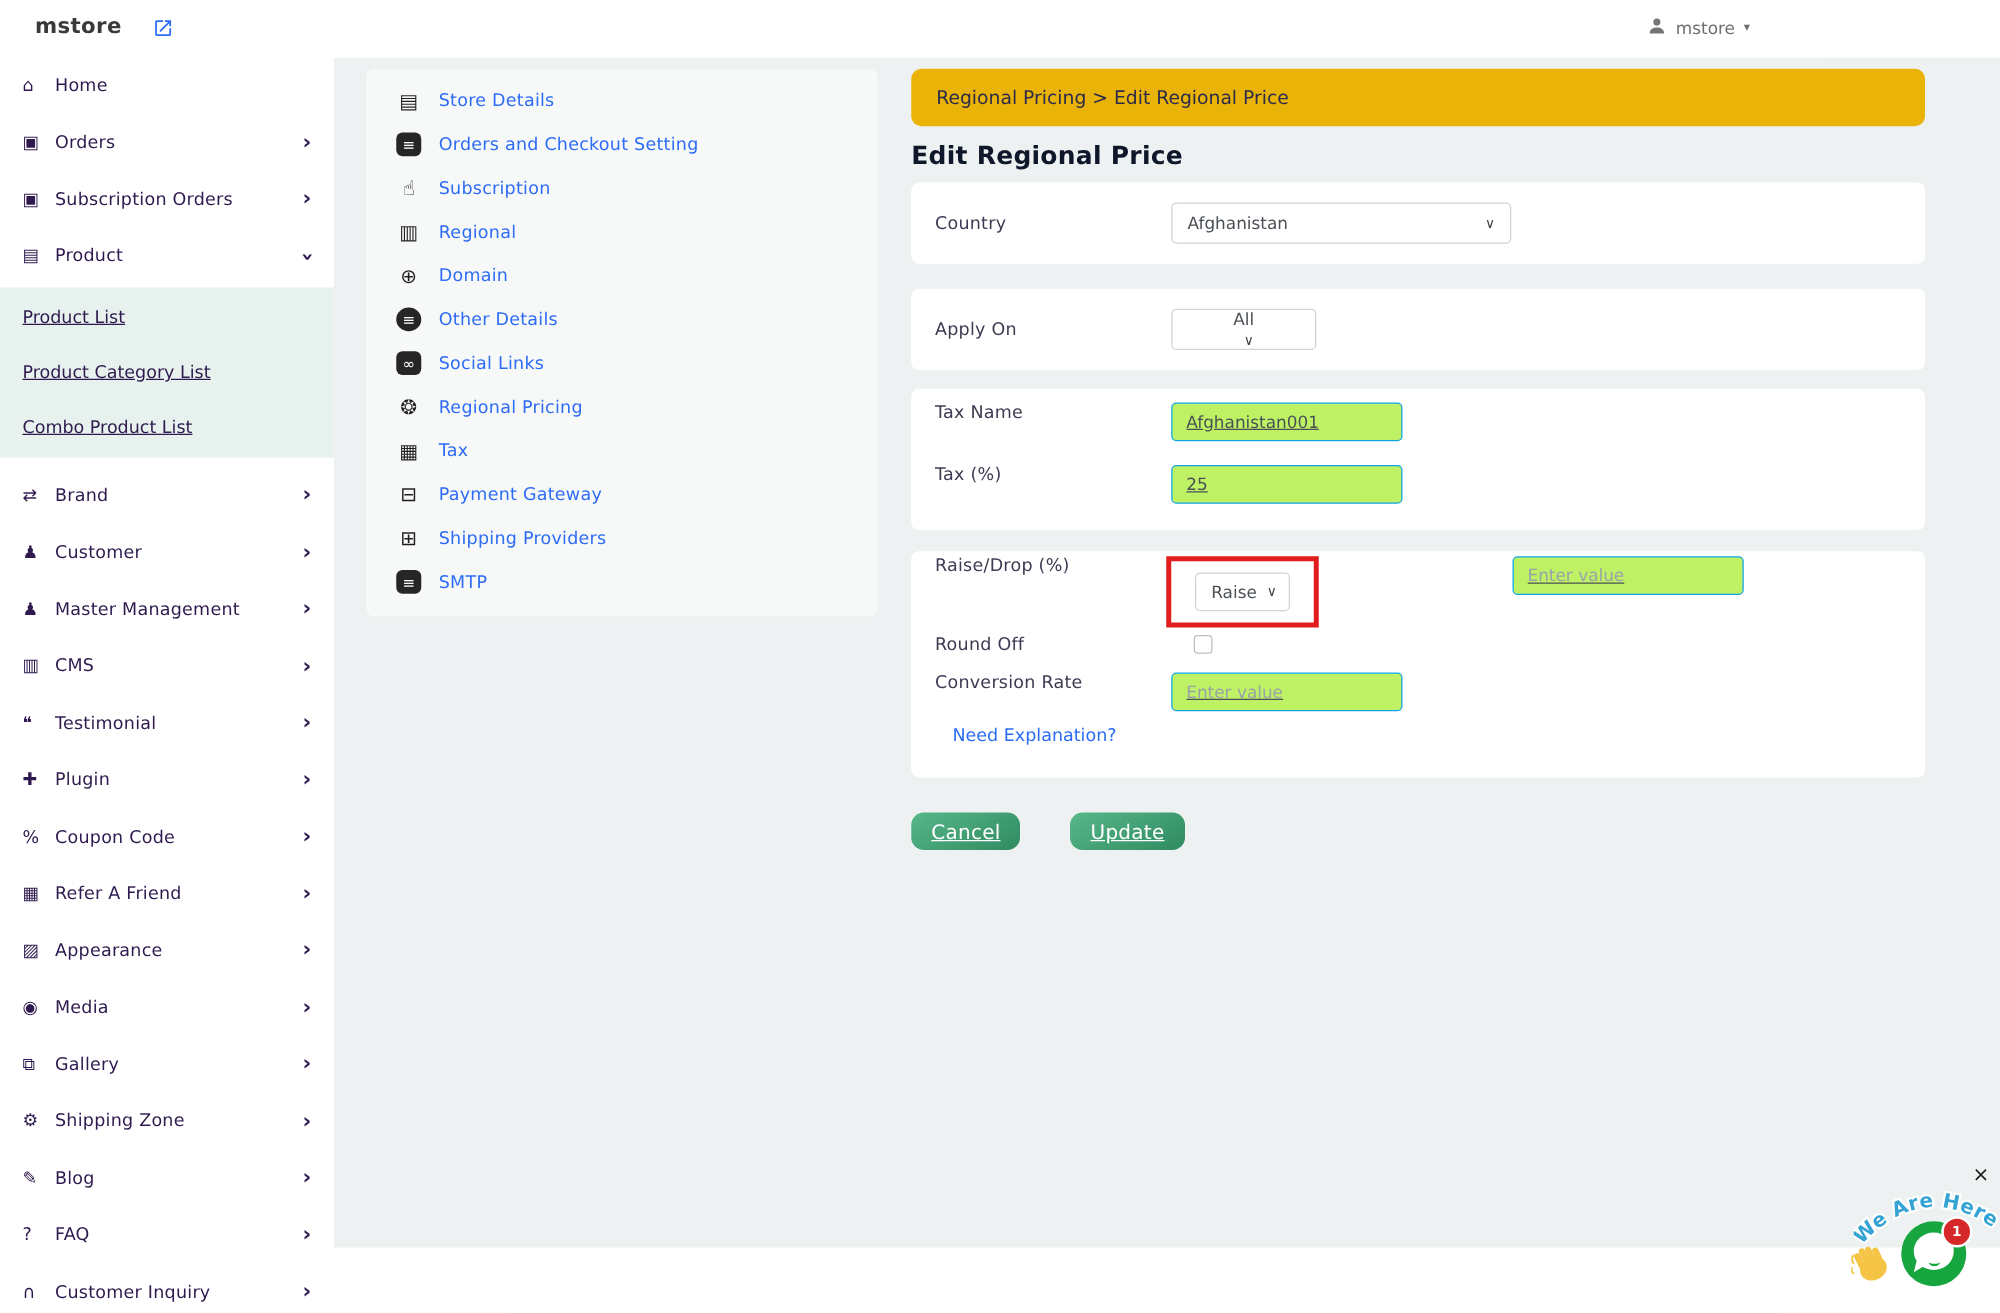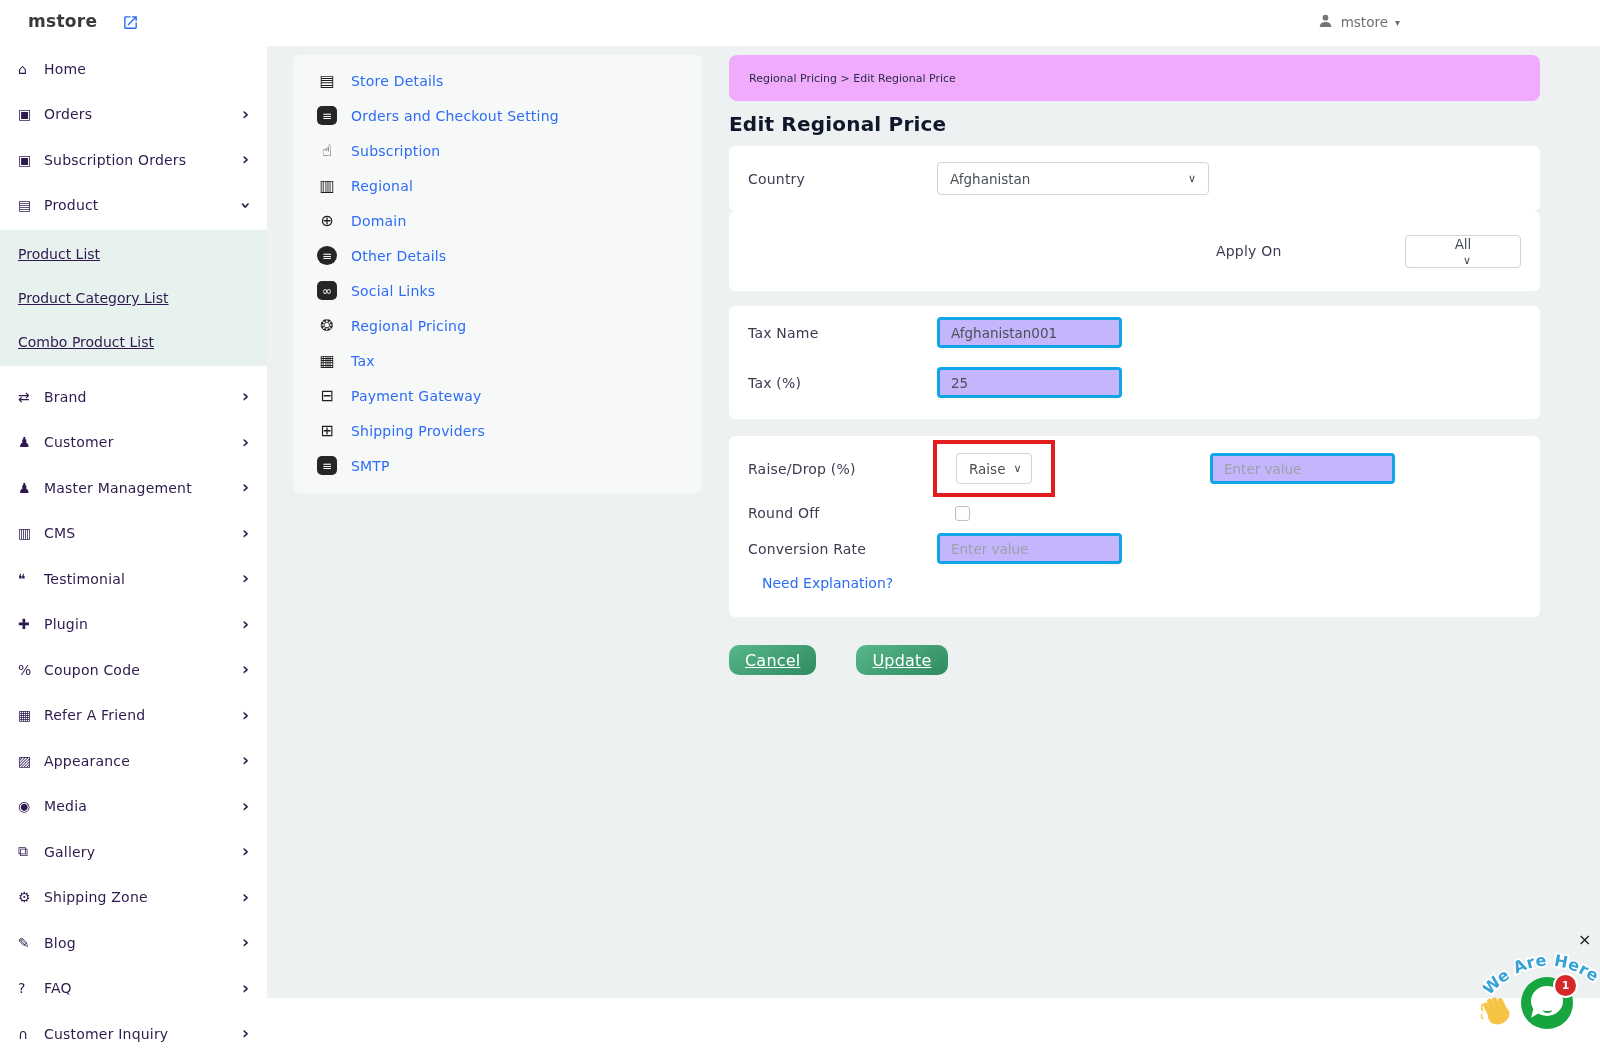--- a/index.html
+++ b/index.html
@@ -31,38 +31,38 @@
   .panel{position:absolute;left:26px;top:9px;width:409px;height:438px;background:#f6f9f8;border-radius:6px;padding-top:8px;box-sizing:border-box;}
   .panel-row{display:flex;align-items:center;height:35px;padding:0 0 0 24px;cursor:pointer;}
   .panel-icon{width:20px;height:20px;margin-right:14px;display:flex;align-items:center;justify-content:center;
               font-size:16px;color:#1f1f1f;flex:0 0 20px;}
   .panel-icon.box{background:#262626;color:#fff;border-radius:5px;font-size:12px;height:19px;width:19px;}
   .panel-icon.circle{background:#262626;color:#fff;border-radius:50%;font-size:12px;height:19px;width:19px;}
   .panel-label{font-size:14px;color:#2e6bf6;letter-spacing:.2px;}
 
   
   .main{position:absolute;left:462px;top:0;width:811px;}
-  .crumb-card{margin-top:9px;height:46px;background:#f0abfc;border-radius:8px;display:flex;align-items:center;
-              padding-left:20px;box-sizing:border-box;font-size:11px;color:#2c2c49;cursor:pointer;}
+  .crumb-card{margin-top:9px;height:46px;background:#eab308;border-radius:8px;display:flex;align-items:center;
+              padding-left:20px;box-sizing:border-box;font-size:15px;color:#2c2c49;cursor:pointer;}
   .page-title{margin-top:10px;font-size:20px;line-height:26px;font-weight:700;color:#0f172a;letter-spacing:.2px;}
   .card{background:#fff;border-radius:6px;box-sizing:border-box;padding:0 19px;}
   .card.c-country{margin-top:9px;height:65px;display:flex;align-items:center;}
-  .card.c-apply{height:80px;display:flex;align-items:center;justify-content:flex-end;}
+  .card.c-apply{margin-top:20px;height:65px;display:flex;align-items:center;}
   .card.c-tax{margin-top:15px;height:113px;padding-top:11px;}
   .card.c-raise{margin-top:17px;height:181px;padding-top:4px;}
   .f-label{font-size:14px;color:#3b3b52;letter-spacing:.2px;}
   .w189{width:189px;flex:0 0 189px;}
   .w185{width:185px;flex:0 0 185px;}
-  .frow{display:flex;align-items:center;}
+  .frow{display:flex;align-items:flex-start;}
 
   .select{border:1px solid #ced4da;border-radius:4px;background:#fff;display:flex;align-items:center;
           justify-content:space-between;padding:0 12px;font-size:13.5px;color:#4a5056;cursor:pointer;box-sizing:border-box;}
   .sel-chevron{font-size:11px;color:#444;margin-left:8px;}
-  .text-input{border:3px solid #0ea5e9;border-radius:4px;background:#c4b5fd;font-size:13.5px;color:#4a5056;
-              padding:0 11px;box-sizing:border-box;font-family:inherit;outline:none;}
+  .text-input{border:1px solid #0ea5e9;border-radius:4px;background:#bef264;font-size:13.5px;color:#4a5056;
+              padding:0 11px;box-sizing:border-box;font-family:inherit;outline:none;text-decoration:underline;}
   .text-input::placeholder{color:#9aa2a9;}
 
   .red-box{border:4px solid #e21d1d;padding:9px 19px;display:inline-block;}
   .checkbox{appearance:none;-webkit-appearance:none;width:15px;height:15px;border:1.5px solid #b9c0c6;
             border-radius:3px;background:#fff;margin:0;cursor:pointer;}
   .link{font-size:14px;color:#2b6cf5;cursor:pointer;}
 
   .btn-row{margin-top:28px;display:flex;gap:40px;}
   .btn{height:30px;border:none;border-radius:10px;padding:0 16px;font-size:16px;color:#fff;cursor:pointer;
        font-family:inherit;background:linear-gradient(150deg,#58b88a 0%,#2f8a60 100%);letter-spacing:.2px;text-decoration:underline;}

